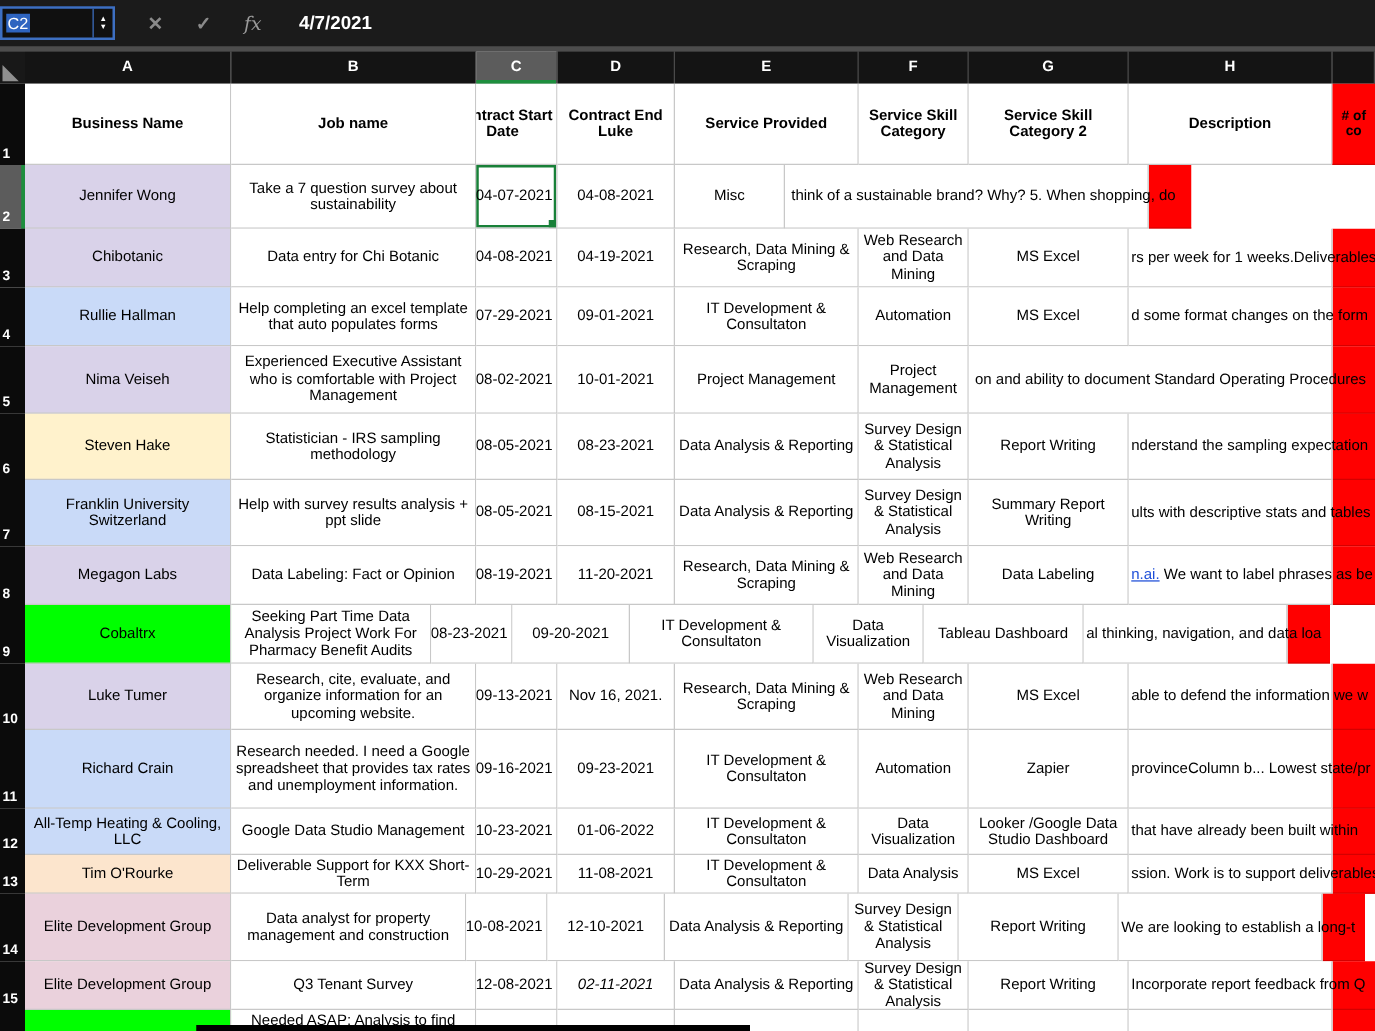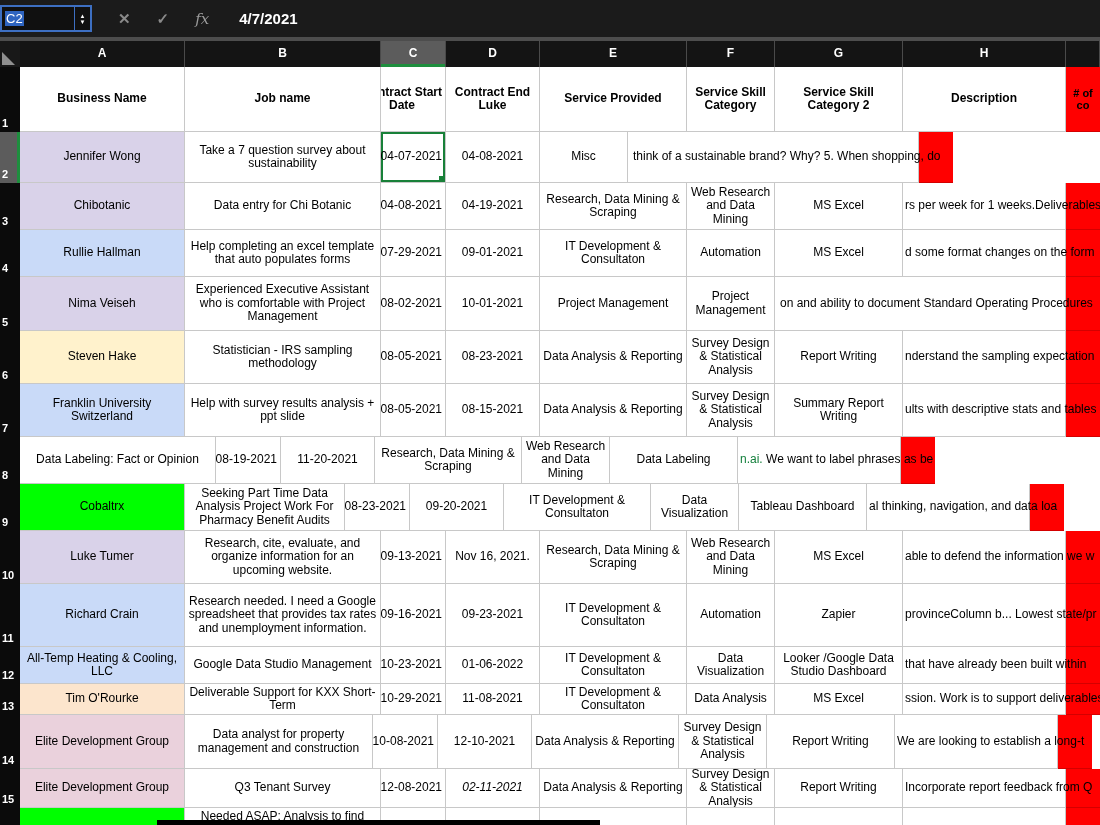--- a/index.html
+++ b/index.html
@@ -41,21 +41,21 @@
   
   .cclip{justify-content:flex-end;padding-right:3px;}
   .cclip .inner{white-space:nowrap;}
   .chead{justify-content:flex-end;padding:0;}
   .chead .inner{width:86px;flex:none;text-align:center;}
   
   .descC{position:relative;overflow:visible;}
   .descC .dtext{position:absolute;left:2px;top:50%;transform:translateY(-50%);
                 white-space:nowrap;z-index:4;}
   .descC.merged .dtext{left:5px;}
-  .dtext .link{color:#15803d;}
+  .dtext .link{color:#1d4ed8;text-decoration:underline;}
   
   .selcell{box-shadow:inset 0 0 0 2px #188038;position:relative;z-index:2;}
   .selcell::after{content:'';position:absolute;right:0;bottom:0;width:6px;height:6px;
                   background:#188038;}
   
   .bottombar{position:absolute;left:157px;top:820px;width:443px;height:5px;background:#000;z-index:9;}
 </style>
 </head>
 <body>
 
@@ -188,20 +188,21 @@
         <div class="cell " style="width: 147px; height: 53px;">Data Analysis &amp; Reporting</div>
         <div class="cell " style="width: 88px; height: 53px;">Survey Design &amp; Statistical Analysis</div>
         <div class="cell " style="width: 128px; height: 53px;">Summary Report Writing</div>
         <div class="cell descC " style="width: 163px; height: 53px;">
           <span class="dtext">ults with descriptive stats and tables</span>
         </div>
         <div class="cell redc" style="width: 34px; height: 53px;"></div>
       </div>
       <div class="row" style="height: 47px;">
         <div class="cell gutter" style="width: 20px; height: 47px;">8</div>
+        <div class="cell " style="width: 165px; height: 47px; background: rgb(217, 210, 233);">Megagon Labs</div>
         <div class="cell " style="width: 196px; height: 47px;">Data Labeling: Fact or Opinion</div>
         <div class="cell cclip" style="width: 65px; height: 47px;">
           <span class="inner">08-19-2021</span>
         </div>
         <div class="cell " style="width: 94px; height: 47px;">11-20-2021</div>
         <div class="cell " style="width: 147px; height: 47px;">Research, Data Mining &amp; Scraping</div>
         <div class="cell " style="width: 88px; height: 47px;">Web Research and Data Mining</div>
         <div class="cell " style="width: 128px; height: 47px;">Data Labeling</div>
         <div class="cell descC " style="width: 163px; height: 47px;">
           <span class="dtext"><span class="link">n.ai.</span> We want to label phrases as be</span>

